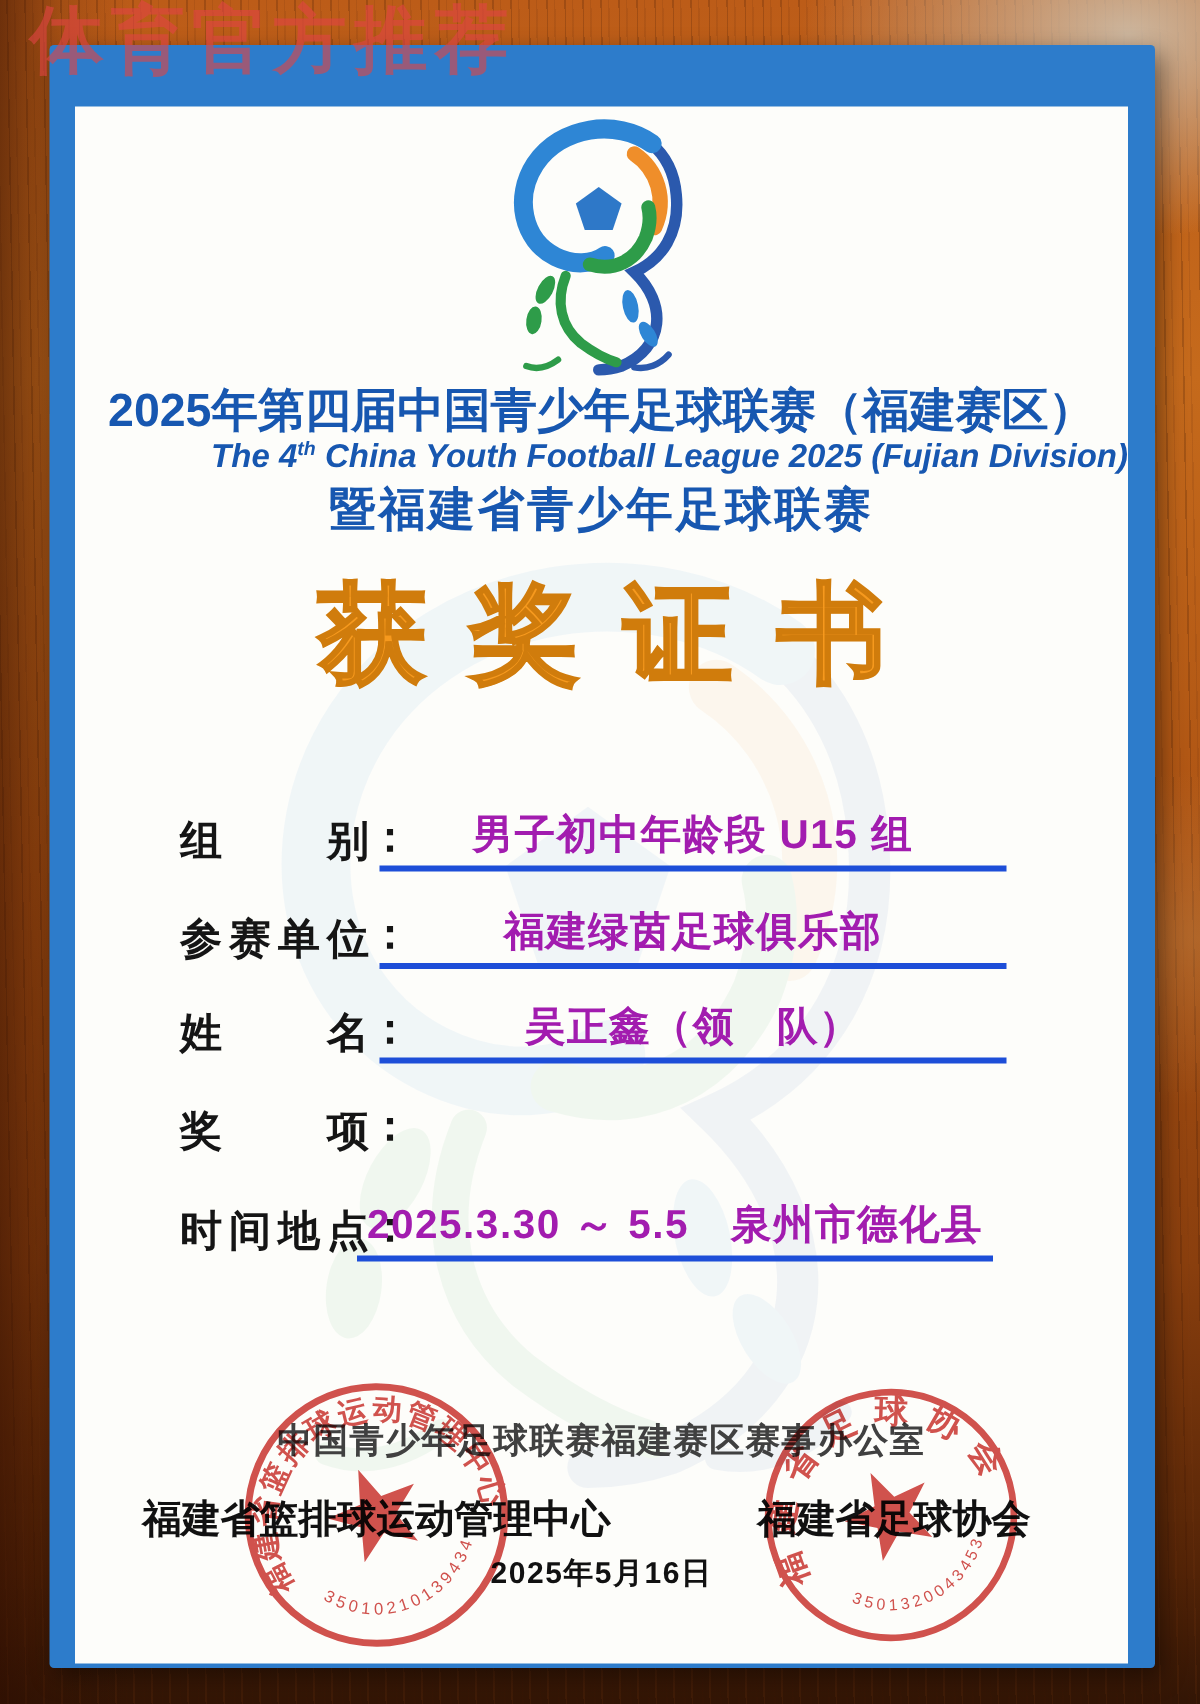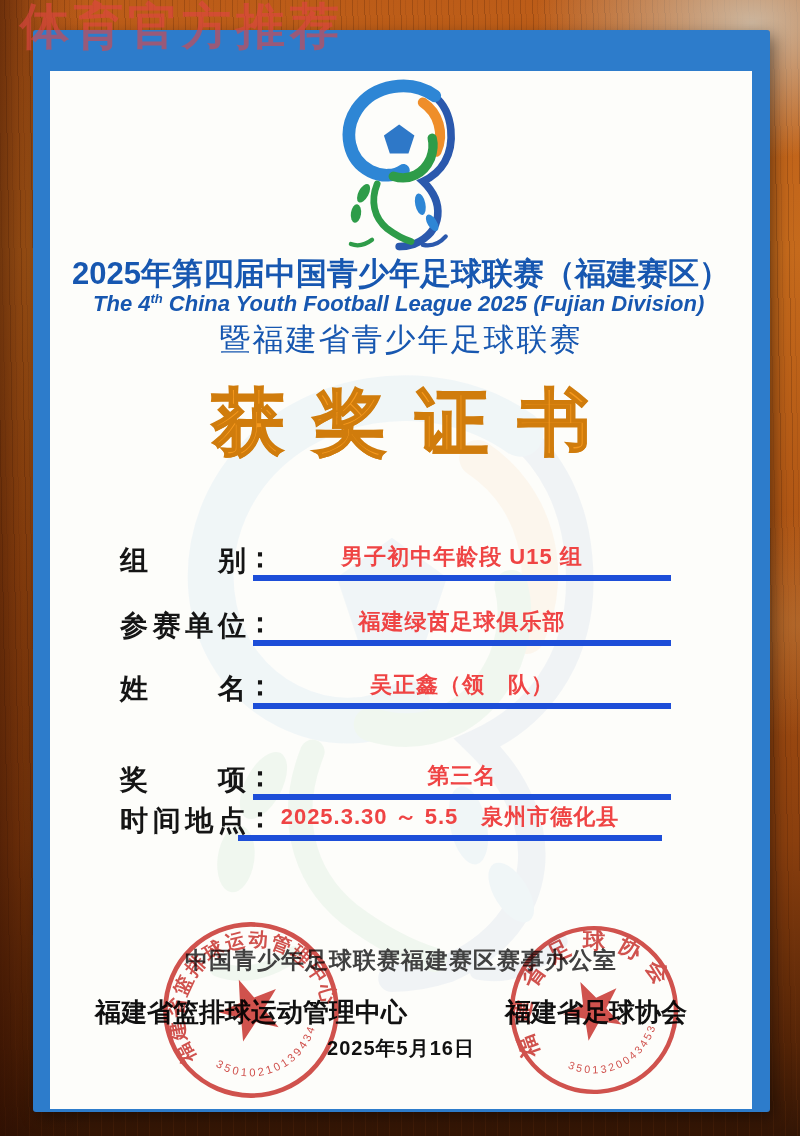--- a/index.html
+++ b/index.html
@@ -36,29 +36,28 @@
 
   .logo-main { position:absolute; left:278px; top:6px; width:144px; height:174px; }
   .logo-faint { position:absolute; left:85px; top:295px; width:520px; height:628px; opacity:.055; }
 
   .title-cn {
     position:absolute; top:182px; left:0; width:100%; text-align:center;
     font-size:31px; font-weight:900; color: var(--title-blue, #1757b0);
     letter-spacing:0px; white-space:nowrap;
   }
   .title-en {
-    position:absolute; top:220px; left:16px; width:100%; text-align:left;
+    position:absolute; top:220px; left:0; width:100%; text-align:right;
     font-size:22px; font-weight:700; font-style:italic; color: var(--title-blue, #1757b0);
     white-space:nowrap;
-    padding-left:27px;
   }
   .title-en sup { font-size:13px; }
   .subtitle-cn {
     position:absolute; top:248px; left:0; width:100%; text-align:center;
-    font-size:31px; font-weight:400; color: var(--title-blue, #1757b0);
+    font-size:31px; font-weight:700; color: var(--title-blue, #1757b0);
     letter-spacing:2px; white-space:nowrap;
   }
 
   .cert-title {
     position:absolute; top:304px; left:0; width:100%; text-align:center;
     padding-left:30px; box-sizing:border-box;
     font-size:72px; font-weight:900; letter-spacing:30px; white-space:nowrap;
     color: var(--cert-orange, #f6991e);
     -webkit-text-stroke: 2px #d07c0c;
     text-shadow: 0 1px 0 #d07c0c;
@@ -67,26 +66,26 @@
   .row { position:absolute; left:0; width:100%; height:46px;padding-left:13px; }
   .flabel-wrap { position:absolute; left:70px; bottom:4px; white-space:nowrap; }
   .flabel {
     display:inline-block; width:126px; vertical-align:bottom;
     text-align:justify; text-align-last:justify;
     font-size:28px; font-weight:700; color:#151515; line-height:32px;
   }
   .fcolon { font-size:28px; font-weight:700; color:#151515; }
   .fvalue {
     position:absolute; left:203px; width:418px; bottom:0;
-    text-align:center; font-size:22px; font-weight:600; color:#ef4444;
-    letter-spacing:1px; padding-bottom:3px; border-bottom:6px solid #1d4ed8;
+    text-align:center; font-size:27px; font-weight:600; color:#a21caf;
+    letter-spacing:1px; padding-bottom:3px; border-bottom:4px solid #1d4ed8;
     white-space:nowrap;
   }
   .row-1 { top:464px; } .row-2 { top:529px; } .row-3 { top:592px; }
-  .row-4 { top:683px; } .row-5 { top:724px; }
+  .row-4 { top:657px; } .row-5 { top:724px; }
   .row-5 .fvalue { left:188px; width:424px; }
 
   .office-line {
     position:absolute; top:874px; left:0; width:100%; text-align:center;
     font-size:23px; font-weight:700; color:#404040; letter-spacing:1px; white-space:nowrap;
   }
   .org-left  { position:absolute; top:924px; left:45px;  font-size:26px; font-weight:700; color:#111; white-space:nowrap; }
   .org-right { position:absolute; top:924px; left:455px; font-size:26px; font-weight:700; color:#111; white-space:nowrap; }
   .issue-date {
     position:absolute; top:964px; left:0; width:100%; text-align:center;
@@ -153,21 +152,20 @@
       <div class="row row-3">
         <span class="flabel-wrap"><span class="flabel">姓名</span><span class="fcolon">：</span></span>
         <div class="fvalue">吴正鑫（领　队）</div>
       </div>
       <div class="row row-2">
         <span class="flabel-wrap"><span class="flabel">参赛单位</span><span class="fcolon">：</span></span>
         <div class="fvalue">福建绿茵足球俱乐部</div>
       </div>
       <div class="row row-4">
         <span class="flabel-wrap"><span class="flabel">奖项</span><span class="fcolon">：</span></span>
-        <div class="fvalue">第三名</div>
       </div>
       <div class="row row-5">
         <span class="flabel-wrap"><span class="flabel">时间地点</span><span class="fcolon">：</span></span>
         <div class="fvalue">2025.3.30 ～ 5.5　泉州市德化县</div>
       </div>
 
       <div class="office-line">中国青少年足球联赛福建赛区赛事办公室</div>
       <div class="org-left">福建省篮排球运动管理中心</div>
       <div class="org-right">福建省足球协会</div>
       <div class="issue-date">2025年5月16日</div>

